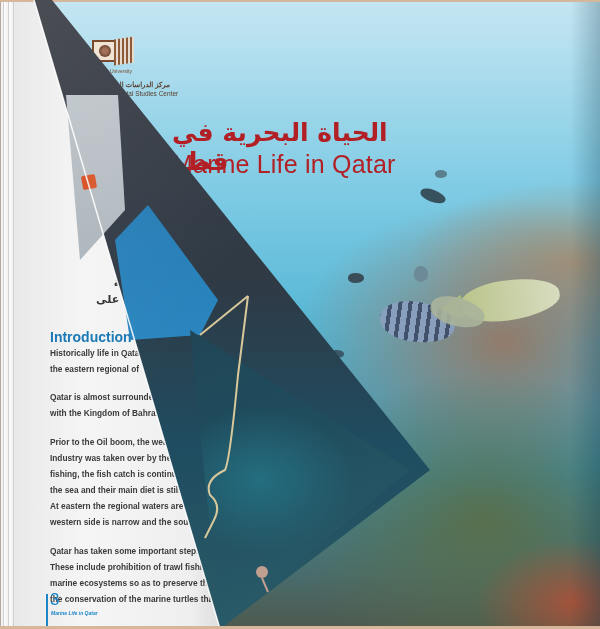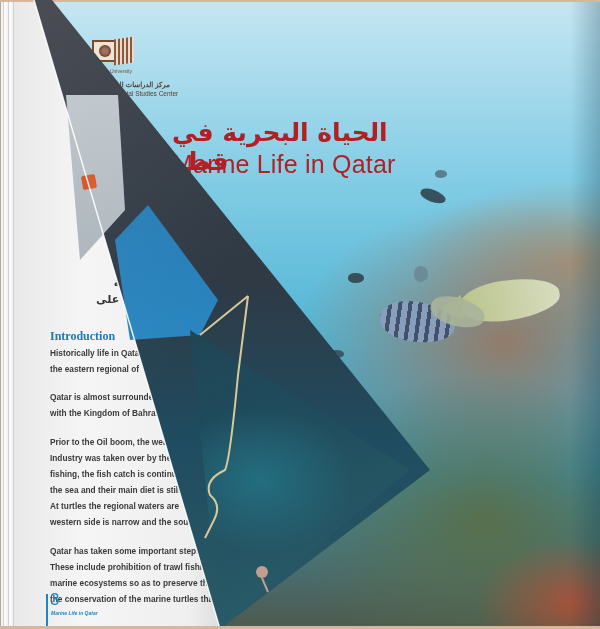--- a/index.html
+++ b/index.html
@@ -53,21 +53,21 @@
     .logo-en { position: absolute; left: 10px; top: 52px; width: 90px; font-size: 6.5px; color: #5a4030; white-space: nowrap; }
 
     
     .title-ar { position: absolute; left: 172px; top: 118px; width: 240px; text-align: left; direction: rtl;
       font-size: 25px; font-weight: bold; color: #b21f24; font-family: "DejaVu Sans", sans-serif; }
     .title-en { position: absolute; left: 172px; top: 150px; font-size: 25px; color: #b21f24; white-space: nowrap; letter-spacing: .2px; }
 
     
     .text-col { position: absolute; left: 50px; top: 0; width: 330px; height: 629px; color: #333; font-weight: bold; }
     .ar-line { position: absolute; left: 0; width: 138px; text-align: right; direction: rtl; font-size: 11px; font-family: "DejaVu Sans", sans-serif; color: #333; white-space: nowrap; overflow: hidden; }
-    .intro-h { position: absolute; left: 0; top: 329px; font-size: 12px; color: #1b79b6; font-weight: bold; font-family: Liberation Serif, serif; }
+    .intro-h { position: absolute; left: 0; top: 329px; font-size: 14px; color: #1b79b6; font-weight: bold; }
     .para-line { position: absolute; left: 0; font-size: 8.3px; color: #3a3a3a; white-space: nowrap; }
     .page-num-bar { position: absolute; left: 46px; top: 594px; width: 2px; height: 33px; background: #1c86c9; }
     .page-num { position: absolute; left: 50px; top: 590px; font-size: 17px; color: #1c86c9; font-weight: normal; }
     .page-foot { position: absolute; left: 51px; top: 610px; font-size: 5px; color: #1c86c9; font-style: italic; font-weight: bold; }
 
     
     .curl { position: absolute; left: 0; top: 0; width: 600px; height: 629px;
       clip-path: polygon(34px 0px, 52px 0px, 430px 470px, 220px 629px);
       background:
         linear-gradient(135deg, rgba(255,255,255,0) 0%, rgba(255,255,255,0) 100%),
@@ -113,21 +113,21 @@
     <div class="para-line" style="top:348px">Historically life in Qata</div>
     <div class="para-line" style="top:364px">the eastern regional of</div>
 
     <div class="para-line" style="top:392px">Qatar is almost surrounde</div>
     <div class="para-line" style="top:408px">with the Kingdom of Bahrain</div>
 
     <div class="para-line" style="top:437px">Prior to the Oil boom, the wea</div>
     <div class="para-line" style="top:453px">Industry was taken over by the d</div>
     <div class="para-line" style="top:469px">fishing, the fish catch is continuou</div>
     <div class="para-line" style="top:485px">the sea and their main diet is still s</div>
-    <div class="para-line" style="top:501px">At turtles the regional waters are</div>
+    <div class="para-line" style="top:501px">At eastern the regional waters are</div>
     <div class="para-line" style="top:517px">western side is narrow and the south</div>
 
     <div class="para-line" style="top:546px">Qatar has taken some important steps</div>
     <div class="para-line" style="top:562px">These include prohibition of trawl fishing</div>
     <div class="para-line" style="top:578px">marine ecosystems so as to preserve the</div>
     <div class="para-line" style="top:594px">the conservation of the marine turtles that r</div>
   </div>
   <div class="page-num-bar"></div>
   <div class="page-num">3</div>
   <div class="page-foot">Marine Life in Qatar</div>

